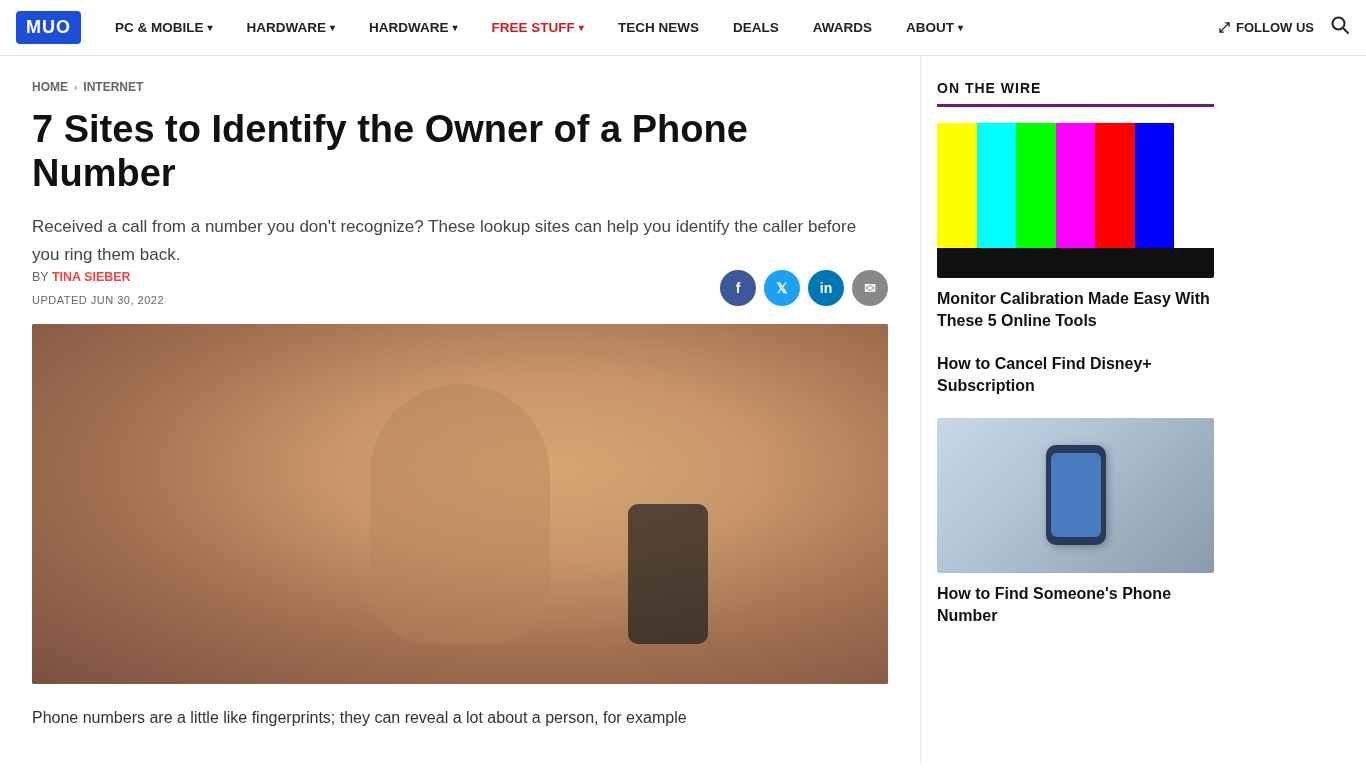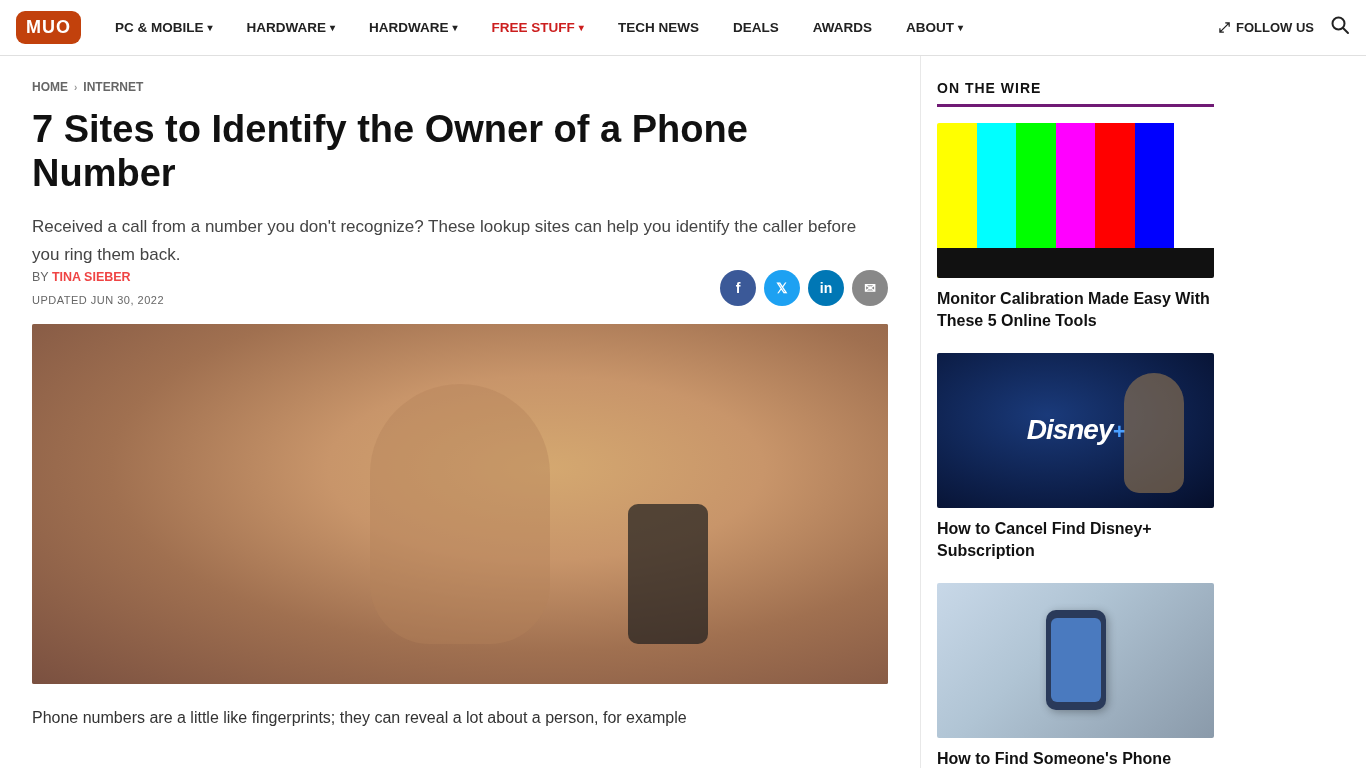--- a/index.html
+++ b/index.html
@@ -11,26 +11,26 @@
       align-items: center;
       height: 56px;
       background: #fff;
       border-bottom: 1px solid #e0e0e0;
       padding: 0 16px;
       position: sticky;
       top: 0;
       z-index: 100;
     }
     .logo {
-      background: #c2410c;
+      background: #1d4ed8;
       color: #fff;
       font-weight: 900;
       font-size: 18px;
       padding: 6px 10px;
-      border-radius: 9px;
+      border-radius: 4px;
       margin-right: 24px;
       letter-spacing: 1px;
       flex-shrink: 0;
     }
     nav {
       display: flex;
       align-items: center;
       gap: 14px;
       flex: 1;
     }
@@ -363,29 +363,20 @@
           <div class="color-bar" style="background:#ff0000;"></div>
           <div class="color-bar" style="background:#0000ff;"></div>
           <div class="color-bar" style="background:#ffffff;"></div>
         </div>
         <div class="monitor-img-bottom"></div>
       </div>
       <div class="wire-item-title">Monitor Calibration Made Easy With These 5 Online Tools</div>
     </div>
 
     <div class="wire-item">
-      <div class="wire-item-img">
-        <div class="disney-img">
-          <div style="text-align:center;">
-            <div class="disney-logo-text">Disney<span class="disney-plus">+</span></div>
-          </div>
-
-          <div style="position:absolute;right:30px;top:20px;width:60px;height:120px;background:rgba(150,120,80,0.6);border-radius:30px 30px 15px 15px;"></div>
-        </div>
-      </div>
       <div class="wire-item-title">How to Cancel Find Disney+ Subscription</div>
     </div>
 
     <div class="wire-item">
       <div class="wire-item-img">
         <div class="phone-img">
           <div style="width:60px;height:100px;background:#2a3a5a;border-radius:10px;position:relative;box-shadow:2px 2px 8px rgba(0,0,0,0.3);">
             <div style="position:absolute;top:8px;left:5px;right:5px;bottom:8px;background:#4a7abf;border-radius:6px;"></div>
           </div>
         </div>

